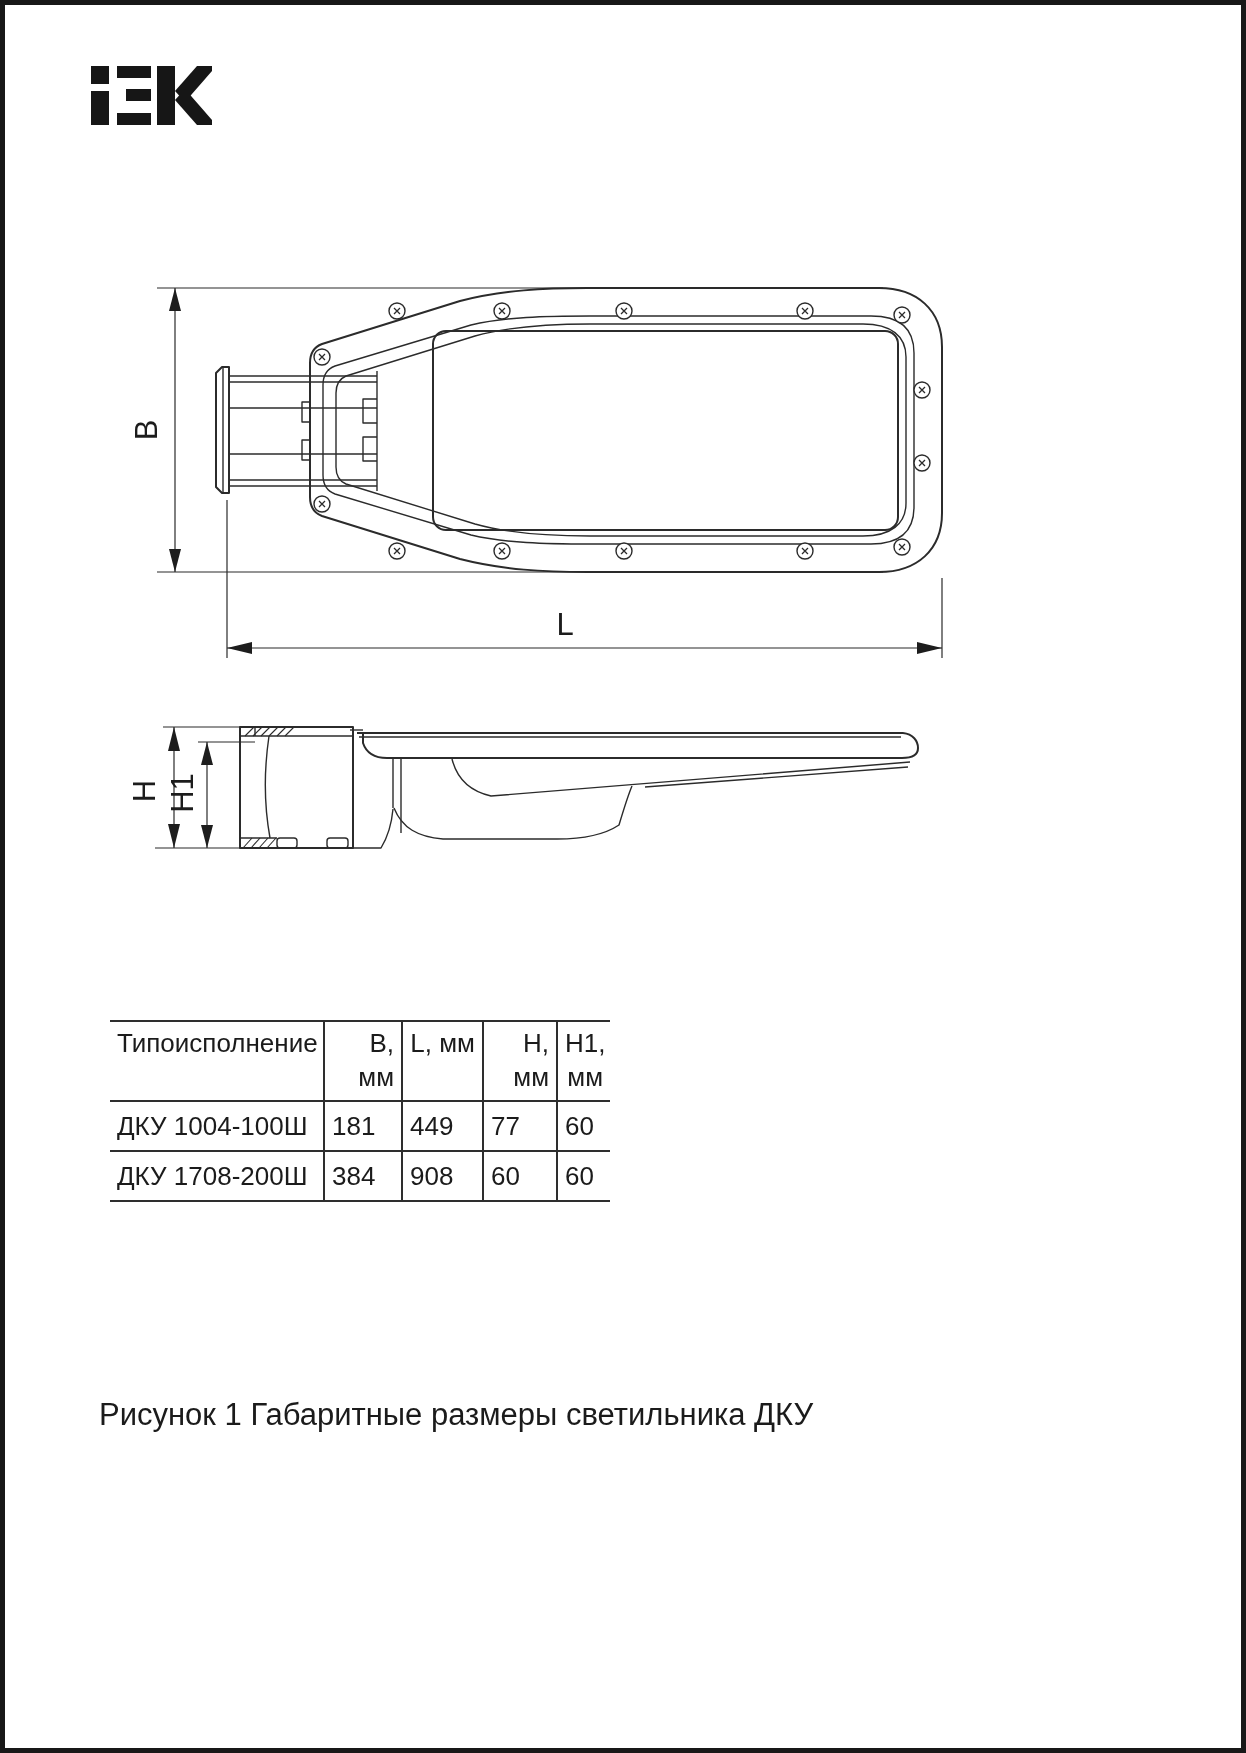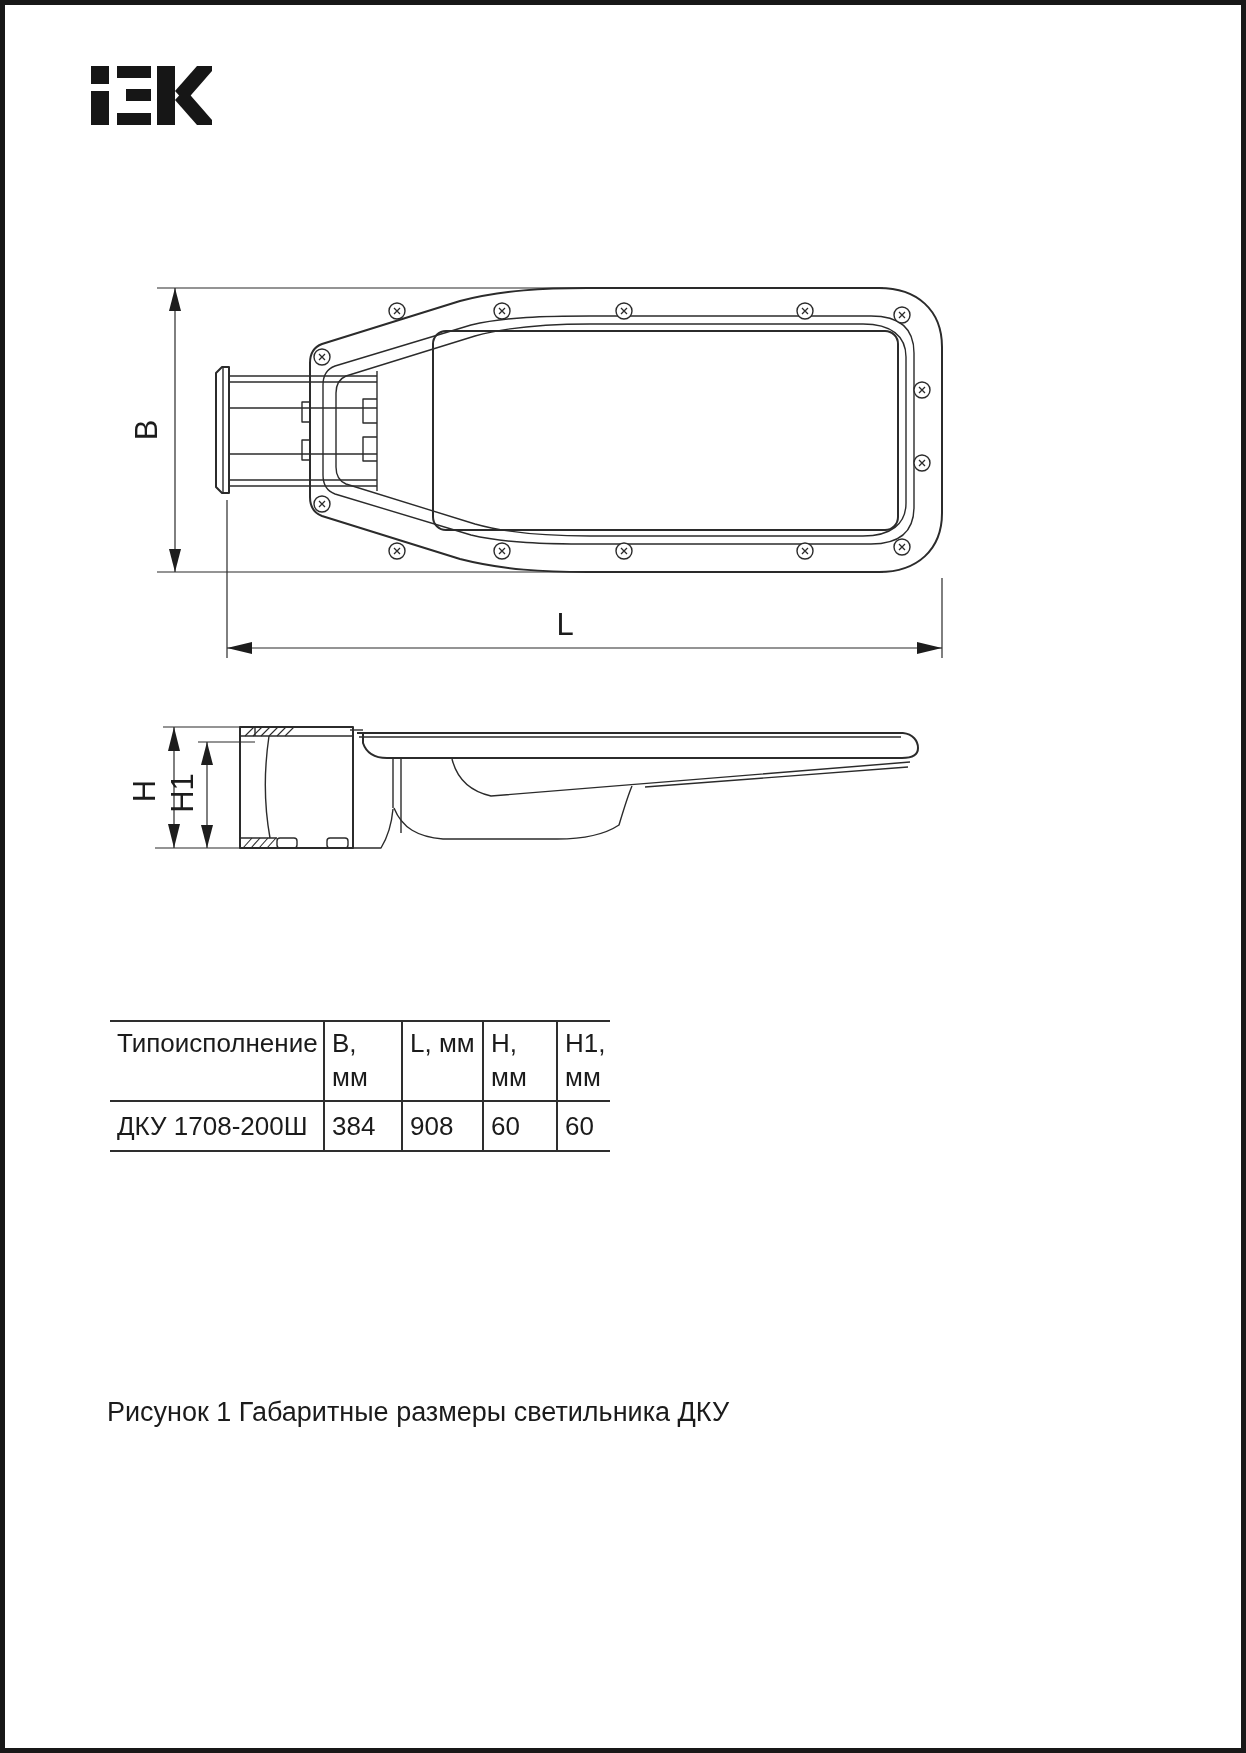--- a/index.html
+++ b/index.html
@@ -33,25 +33,25 @@
   .spec-table col.c-h  { width:74px; }
   .spec-table col.c-h1 { width:53px; }
   .spec-table th, .spec-table td {
     border-top:2px solid #2e2e2e;
     border-bottom:2px solid #2e2e2e;
     padding:4px 7px 4px 7px;
     text-align:left; font-weight:normal;
     overflow:hidden;
   }
   .spec-table th + th, .spec-table td + td { border-left:2px solid #2e2e2e; }
-  .spec-table thead th { vertical-align:top; white-space:pre-line; line-height:1.32; height:70px; }
+  .spec-table thead th { vertical-align:top; white-space:pre-line; line-height:1.32; height:70px;text-align:right; }
   .spec-table tbody td { height:40px; vertical-align:middle; white-space:nowrap; }
   .figure-caption {
-    position:absolute; left:102px; top:1392px;
-    font-size:27px; color:#1b1b1b;
+    position:absolute; left:94px; top:1392px;
+    font-size:31px; color:#1b1b1b;
   }
 </style>
 </head>
 <body>
 
 <div class="page">
 
   <svg class="drawing" viewBox="0 0 1246 1753">
     <defs>
       <g id="screw">
@@ -213,20 +213,27 @@
 мм</th>
         <th>L, мм</th>
         <th>H,
 мм</th>
         <th>H1,
 мм</th>
       </tr>
     </thead>
     <tbody>
       <tr>
+        <td>ДКУ 1004-100Ш</td>
+        <td>181</td>
+        <td>449</td>
+        <td>77</td>
+        <td>60</td>
+      </tr>
+      <tr>
         <td>ДКУ 1708-200Ш</td>
         <td>384</td>
         <td>908</td>
         <td>60</td>
         <td>60</td>
       </tr>
     </tbody>
   </table>
 
   <div class="figure-caption">Рисунок 1 Габаритные размеры светильника ДКУ</div>

